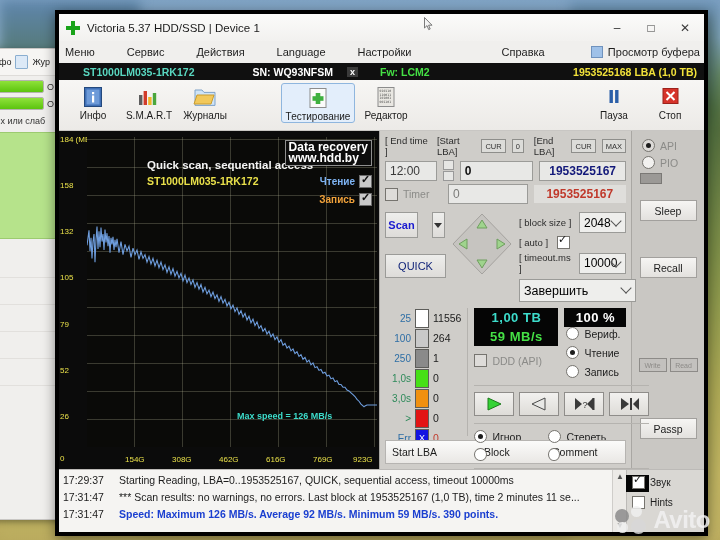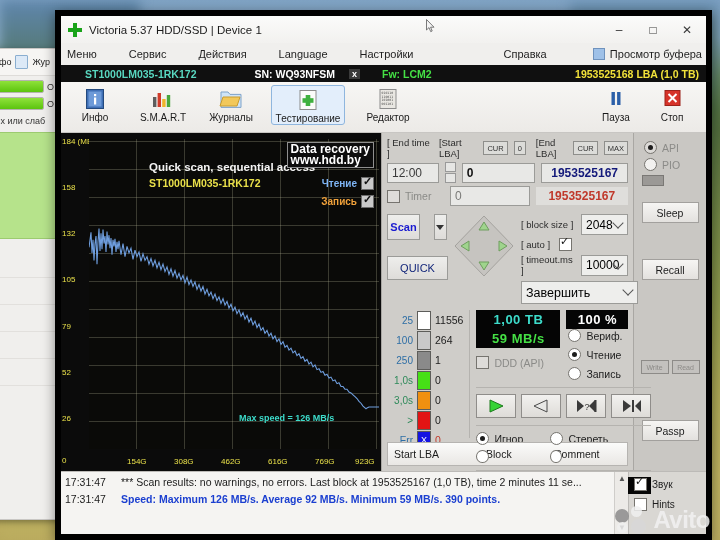--- a/index.html
+++ b/index.html
@@ -28,21 +28,21 @@
   #bgwin .pbar{width:48px;height:11px;background:#fff;border:1px solid #b5b3b0;border-radius:2px;overflow:hidden;}
   #bgwin .pbar i{display:block;height:100%;background:linear-gradient(180deg,#8fe23a,#5cc40e);}
   #bgwin .o{font-size:9px;color:#333;}
   #bgwin .txt{font-size:9px;color:#333;padding:6px 2px 2px 3px;white-space:nowrap;}
   #bgwin .greenpane{margin:4px 2px;height:105px;background:#b6e38b;border:1px solid #9ccb70;}
   #bgwin .lines{padding-top:8px;}
   #bgwin .lines div{border-bottom:1px solid #e2e0dd;height:26px;}
 
   
   #win{position:absolute;left:55px;top:10px;width:645px;height:518px;
-    background:#14532d;border:6px solid #000000;box-shadow:0 3px 12px rgba(0,0,0,.45);
+    background:#14532d;border:4px solid #000000;box-shadow:0 3px 12px rgba(0,0,0,.45);
     display:flex;flex-direction:column;overflow:hidden;}
 
   
   #titlebar{height:27px;background:linear-gradient(180deg,#fbfbfa,#f2f1ef);
     display:flex;align-items:center;padding:0 2px 0 7px;position:relative;flex:0 0 auto;}
   #titlebar .plus{width:14px;height:14px;position:relative;margin-right:7px;}
   #titlebar .plus:before,#titlebar .plus:after{content:"";position:absolute;background:#19a319;}
   #titlebar .plus:before{left:5px;top:0;width:4px;height:14px;}
   #titlebar .plus:after{left:0;top:5px;width:14px;height:4px;}
   #titlebar .ttl{font-size:11.5px;color:#1b1b1b;}
@@ -62,24 +62,24 @@
   #drivebar{height:17px;background:#101010;display:flex;align-items:center;
     font-size:10.5px;font-weight:bold;flex:0 0 auto;}
   #drivebar .model{color:#59d7c0;padding-left:24px;}
   #drivebar .sn{color:#ffffff;margin-left:58px;}
   #drivebar .xb{margin-left:14px;background:#3a3a3a;color:#fff;padding:0 3px;font-size:9px;}
   #drivebar .fw{color:#45e045;margin-left:22px;}
   #drivebar .lba{color:#f2e23a;margin-left:auto;padding-right:7px;}
 
   
   #toolbar{height:47px;background:linear-gradient(180deg,#f7f6f4,#eceae7);
-    border-bottom:1px solid #c8c6c3;display:flex;align-items:flex-start;padding:3px 6px 0 6px;flex:0 0 auto;gap:12px;}
+    border-bottom:1px solid #c8c6c3;display:flex;align-items:flex-start;padding:3px 6px 0 6px;flex:0 0 auto;}
   .tbtn{width:56px;display:flex;flex-direction:column;align-items:center;justify-content:flex-start;
     padding-top:2px;font-size:10px;color:#1a1a1a;cursor:default;}
-  .tbtn.sel{background:#e3eefb;border:1px solid #8fb6de;border-radius:3px;box-sizing:border-box;}
+  .tbtn.sel{background:#e3eefb;border:1px solid #8fb6de;border-radius:3px;box-sizing:border-box;margin-left:48px;}
   .tico{width:26px;height:24px;margin-bottom:1px;display:flex;align-items:center;justify-content:center;}
   .tbsp{margin-left:auto;display:flex;}
 
   
   #bodyrow{flex:1 1 auto;display:flex;min-height:0;}
   #graphcol{width:320px;background:#0b0b0b;position:relative;flex:0 0 auto;}
   #ctrlcol{width:251px;background:#cfcdc9;flex:0 0 auto;display:flex;flex-direction:column;
     border-left:1px solid #a9a7a3;position:relative;}
   #sidecol{width:72px;background:#c9c7c3;border-left:1px solid #a9a7a3;flex:0 0 auto;
     display:flex;flex-direction:column;align-items:center;padding-top:5px;}
@@ -589,20 +589,24 @@
         <span style="width:26px;height:12px;border:1px solid #8d8b88;background:#c3c1be;font-size:7px;display:flex;align-items:center;justify-content:center;color:#8d8b88">Read</span>
       </div>
 
       <div class="sidebtn" style="margin-top:46px">Passp</div>
     </div>
   </div>
 
   <div id="logwrap">
     <div id="log">
       <div class="logline">
+        <span class="logtime">17:29:37</span>
+        <span class="logtext">Starting Reading, LBA=0..1953525167, QUICK, sequential access, timeout 10000ms</span>
+      </div>
+      <div class="logline">
         <span class="logtime">17:31:47</span>
         <span class="logtext">*** Scan results: no warnings, no errors. Last block at 1953525167 (1,0 TB), time 2 minutes 11 se...</span>
       </div>
       <div class="logline">
         <span class="logtime">17:31:47</span>
         <span class="logtext blue">Speed: Maximum 126 MB/s. Average 92 MB/s. Minimum 59 MB/s. 390 points.</span>
       </div>
     </div>
     <div id="logscroll">
       <span class="arr" style="top:2px">▲</span>

